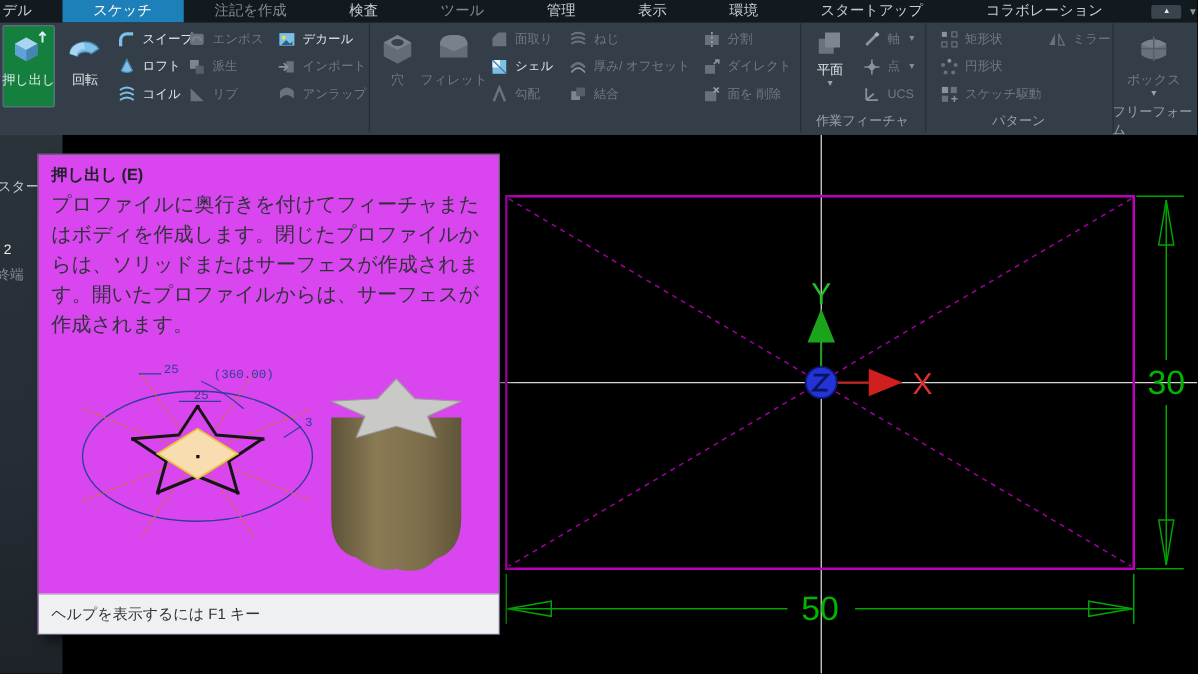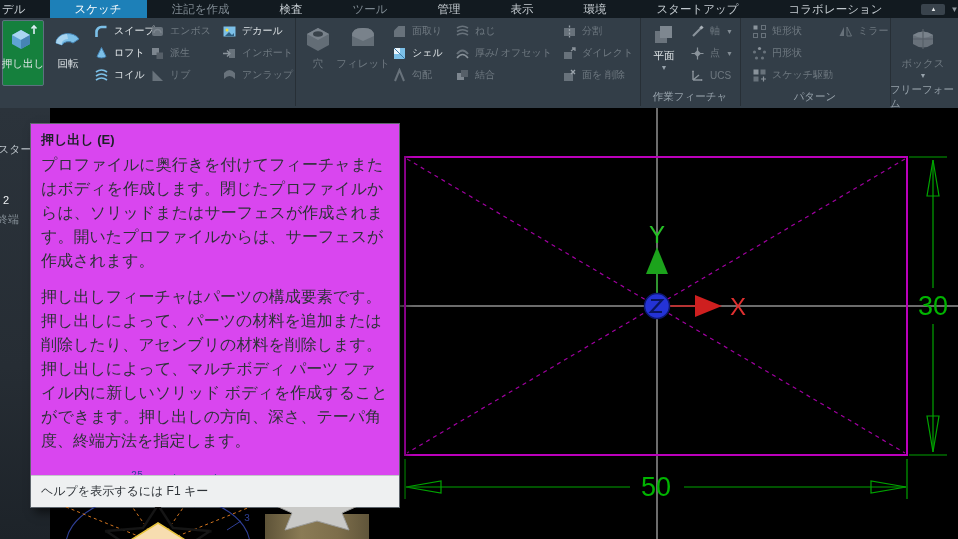--- a/index.html
+++ b/index.html
@@ -468,21 +468,20 @@
 
 <div class="browser">
   <div class="btxt" style="top:34px;left:-2px;">スター</div>
   <div class="btxt num" style="top:86px;left:3px;">2</div>
   <div class="btxt dim2" style="top:104px;left:-3px;">終端</div>
 </div>
 
 <div class="tooltip">
   <div class="tt-title">押し出し (E)</div>
   <p class="tt-p">プロファイルに奥行きを付けてフィーチャまたはボディを作成します。閉じたプロファイルからは、ソリッドまたはサーフェスが作成されます。開いたプロファイルからは、サーフェスが作成されます。</p>
-  <p class="tt-p">押し出しフィーチャはパーツの構成要素です。押し出しによって、パーツの材料を追加または削除したり、アセンブリの材料を削除します。押し出しによって、マルチボディ パーツ ファイル内に新しいソリッド ボディを作成することができます。押し出しの方向、深さ、テーパ角度、終端方法を指定します。</p>
 
   <div class="tt-imgs">
 
     <svg width="230" height="150" viewBox="0 0 230 150" style="position:absolute;left:4px;top:0;">
       <ellipse cx="115" cy="80" rx="92" ry="52" fill="none" stroke="#2f3f96" stroke-width="1.1"></ellipse>
       <g stroke="#d4761f" stroke-width="1" stroke-dasharray="3 3">
         <line x1="23" y1="42" x2="207" y2="116"></line>
         <line x1="23" y1="116" x2="207" y2="42"></line>
         <line x1="70" y1="14" x2="160" y2="144"></line>
         <line x1="160" y1="14" x2="70" y2="144"></line>

